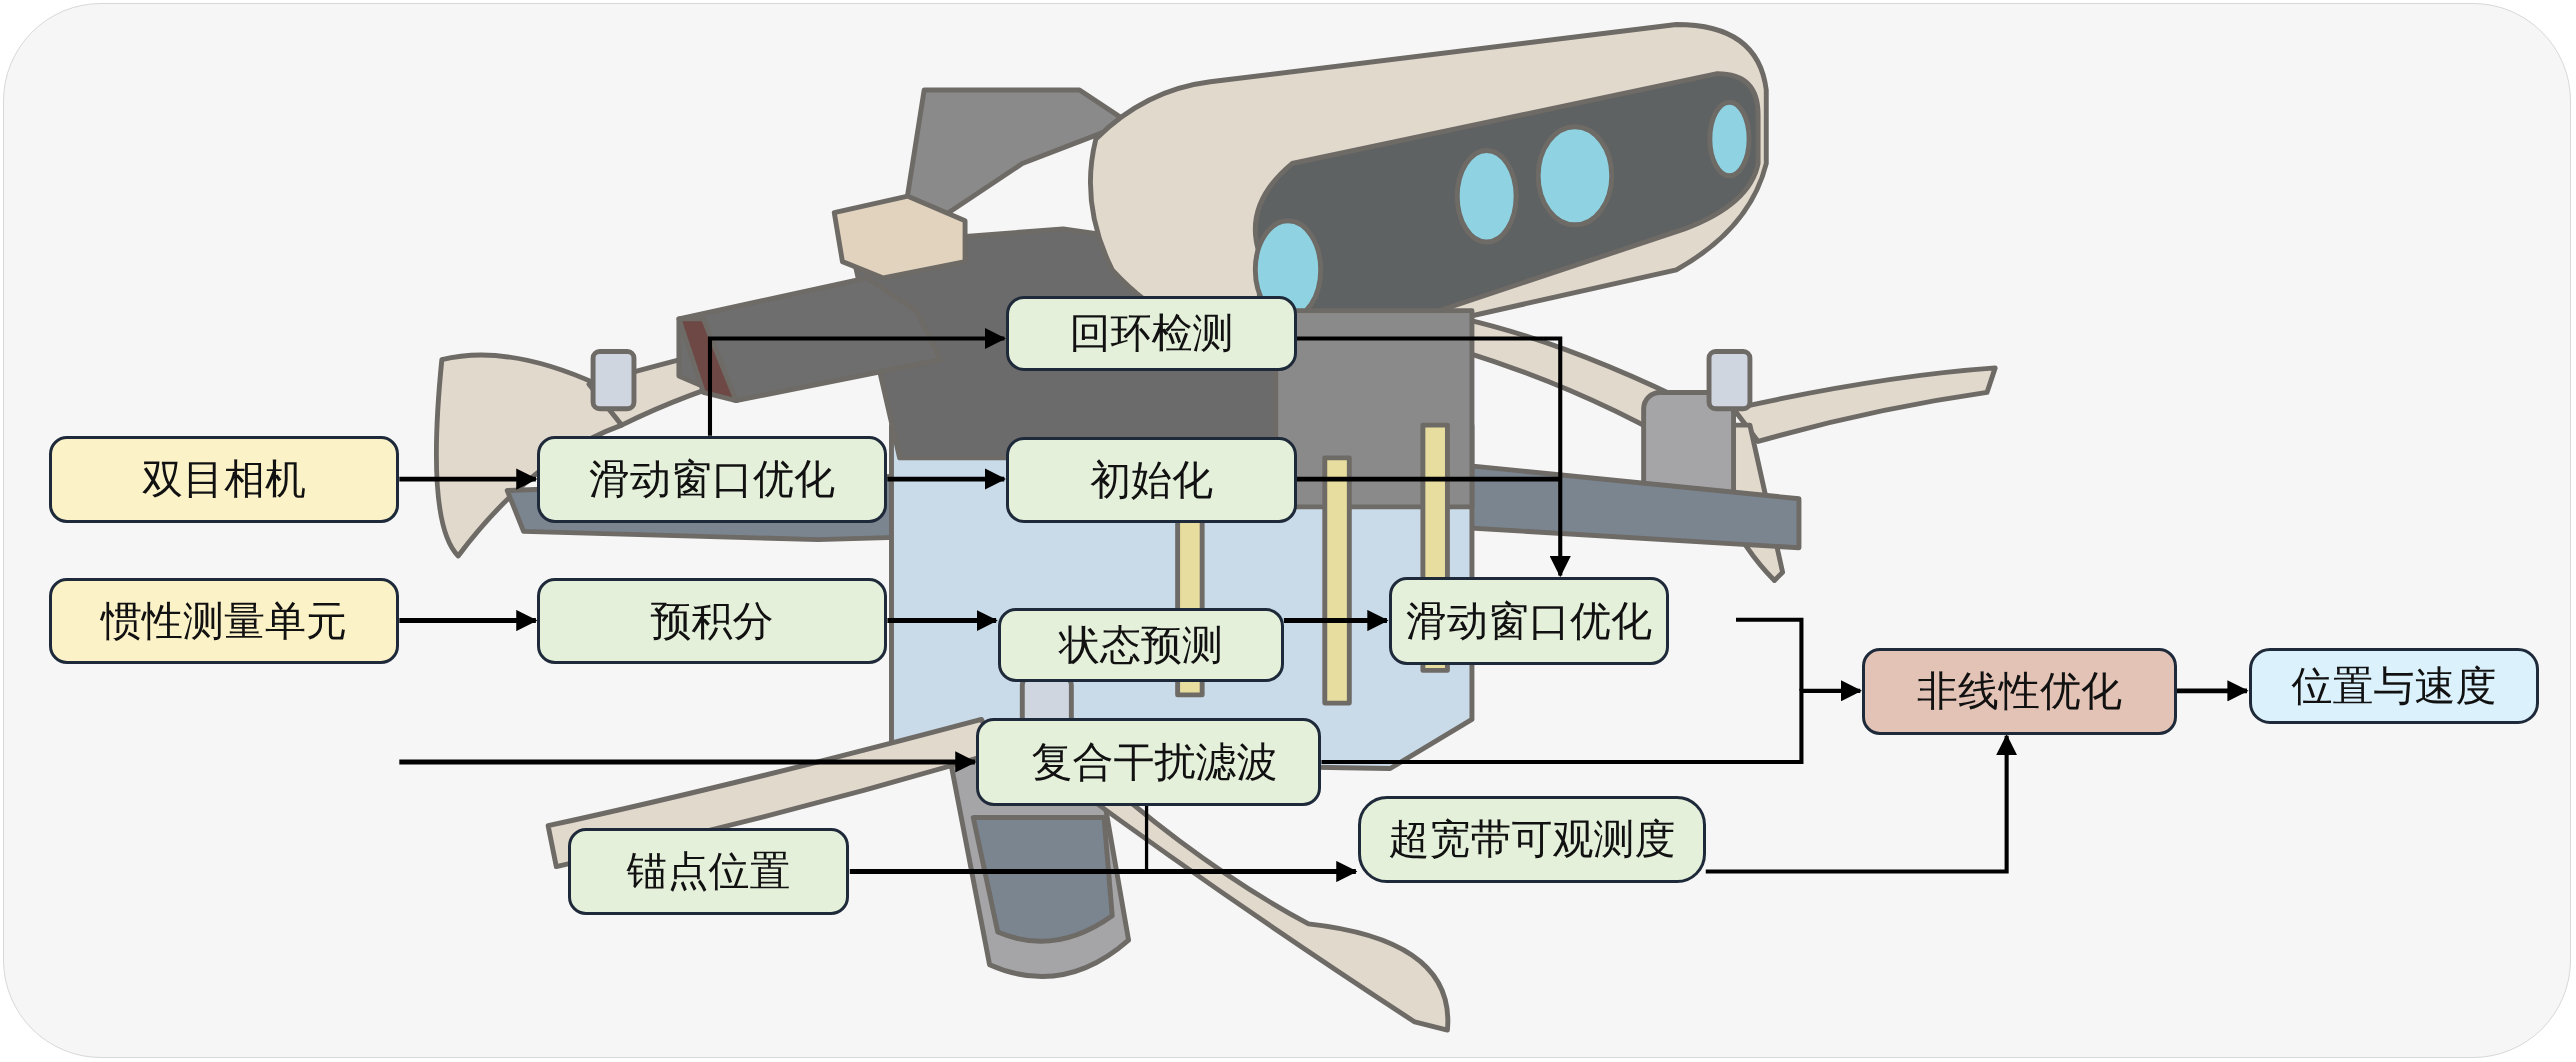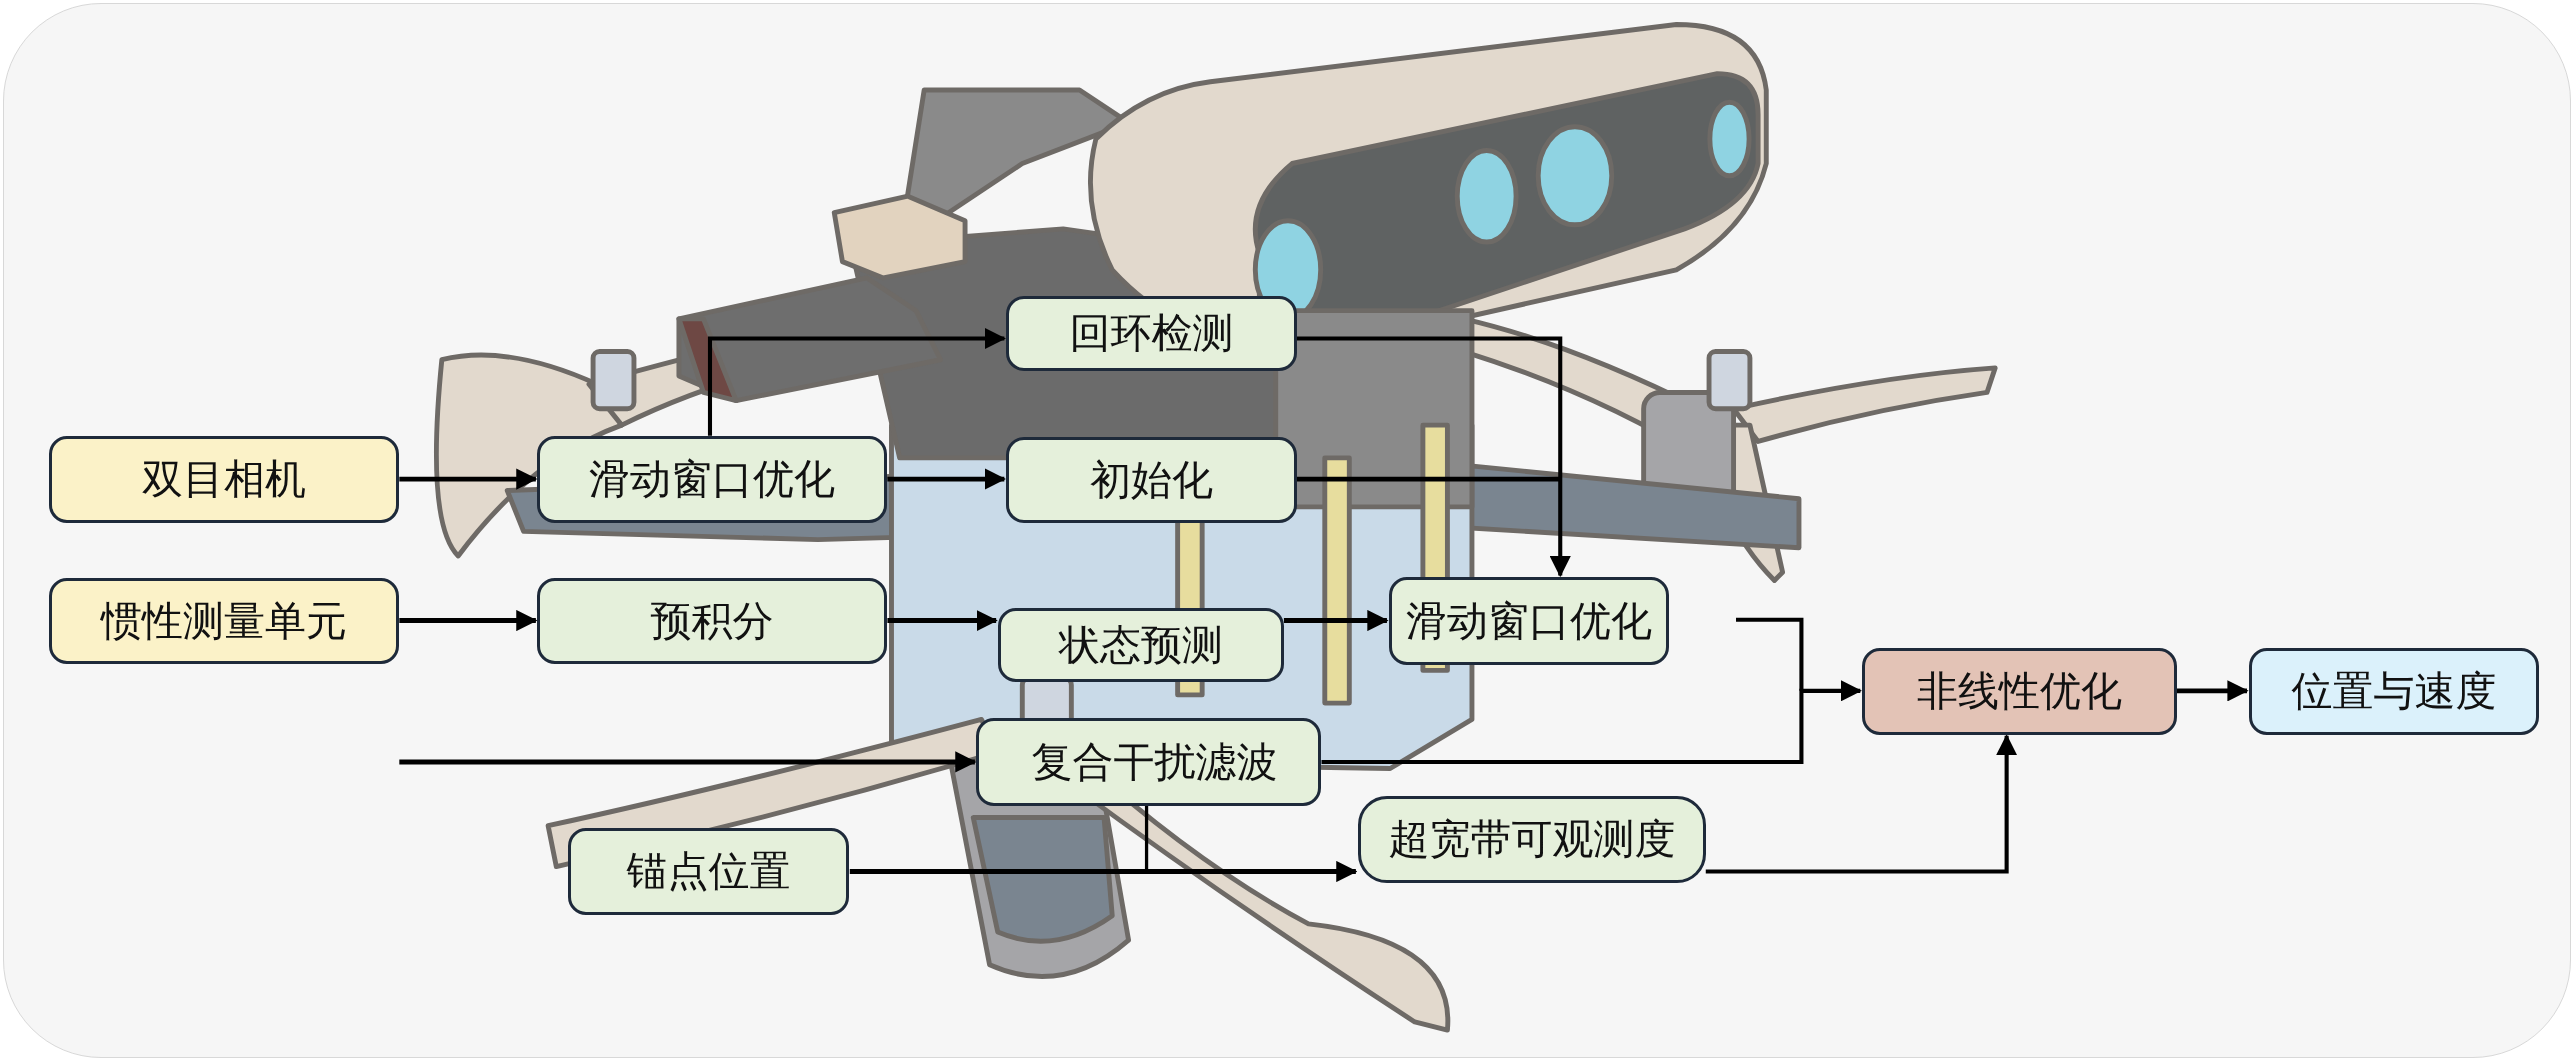--- a/index.html
+++ b/index.html
@@ -127,17 +127,17 @@
   <div class="node proc" style="left:1358px;top:796px;width:348px;height:87px;border-radius:29px;">
       <span>超宽带可观测度</span>
     </div>
   <div class="node proc" style="left:1389px;top:577px;width:280px;height:88px;">
       <span>滑动窗口优化</span>
     </div>
 
   <div class="node opt" style="left:1862px;top:648px;width:315px;height:87px;">
       <span>非线性优化</span>
     </div>
-  <div class="node out" style="left:2249px;top:648px;width:290px;height:87px;">
+  <div class="node out" style="left:2249px;top:648px;width:290px;height:76px;border-radius:21px;">
       <span>位置与速度</span>
     </div>
 </div>
 
 
 </body></html>

